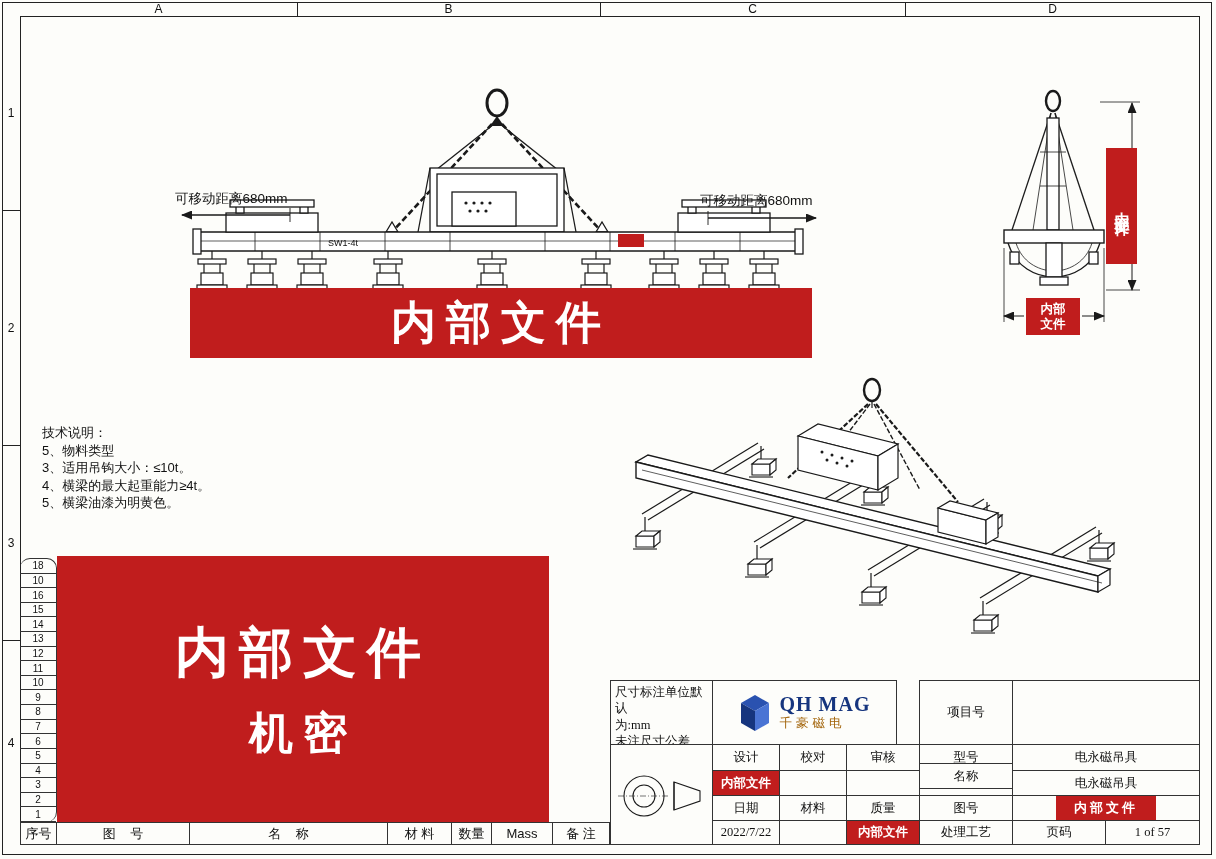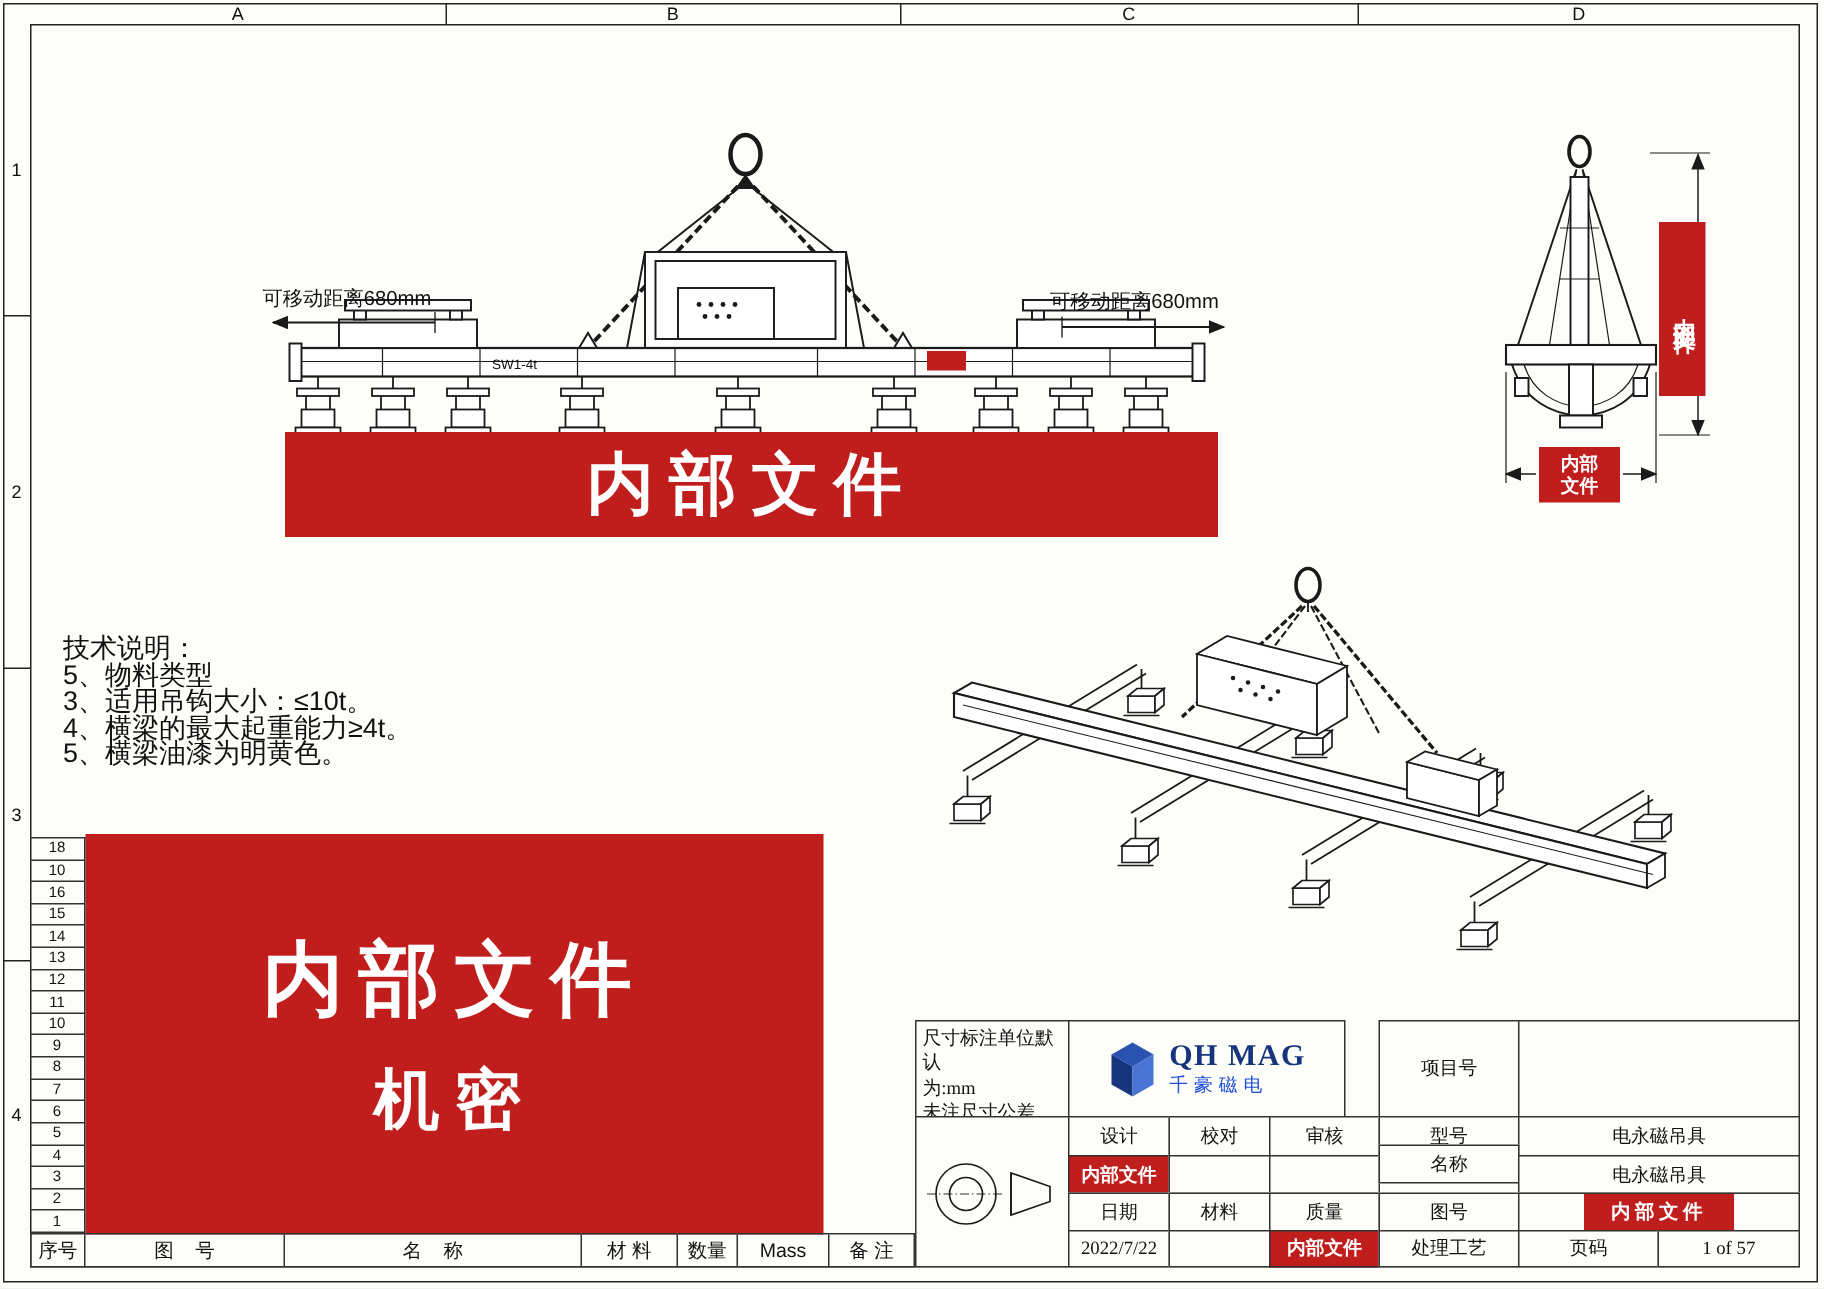--- a/index.html
+++ b/index.html
@@ -13,38 +13,38 @@
   .col-letter { top:2px; height:14px; line-height:14px; font-size:12px; text-align:center; }
   .row-num { left:2px; width:18px; display:flex; align-items:center; justify-content:center; font-size:12px; }
   svg.drawings { position:absolute; left:0; top:0; pointer-events:none; }
   .stamp { background:#c01d1d; color:#fff; font-weight:bold; display:flex; align-items:center; justify-content:center; }
   .banner-stamp { left:190px; top:288px; width:622px; height:70px; font-size:45px; letter-spacing:10px; }
   .conf-stamp { left:57px; top:556px; width:492px; height:267px; flex-direction:column; gap:14px; }
   .conf-line1 { font-size:54px; letter-spacing:10px; }
   .conf-line2 { font-size:44px; letter-spacing:10px; }
   .side-stamp-v { left:1106px; top:148px; width:31px; height:116px; writing-mode:vertical-rl; text-orientation:upright; font-size:15px; letter-spacing:3px; }
   .side-stamp-s { left:1026px; top:298px; width:54px; height:37px; flex-direction:column; font-size:12.5px; line-height:1.2; }
-  .notes { left:42px; top:424px; font-size:18px; line-height:17.6px; }
+  .notes { left:42px; top:424px; font-size:13px; line-height:17.6px; }
   .items-col { left:20px; top:558px; width:37px; height:264px; display:flex; flex-direction:column;
-               border-top:1px solid #333; border-right:1px solid #333; box-sizing:border-box; }
+               border-top:1px solid #333; border-right:1px solid #333; box-sizing:border-box;border-radius:10px; }
   .items-col .item-row { flex:1; display:flex; align-items:center; justify-content:center;
                font-size:10px; border-bottom:1px solid #333; }
   .parts-header { left:20px; top:822px; width:590px; height:23px; display:flex;
                border:1px solid #333; box-sizing:border-box; font-size:13px; }
   .parts-header .ph-cell { border-right:1px solid #333; display:flex; align-items:center; justify-content:center;
                white-space:pre; box-sizing:border-box; }
   .titleblock { left:610px; top:680px; width:590px; height:165px;font-family:Liberation Serif, serif; }
   .titleblock .c { position:absolute; border:1px solid #333; box-sizing:border-box; background:#fdfdfa;
                display:flex; align-items:center; justify-content:center; font-size:12.5px; }
   .titleblock .c.red { background:#c01d1d; color:#fff; font-weight:bold; }
   .dim-notes { flex-direction:column; align-items:flex-start !important; justify-content:flex-start !important;
                padding:3px 4px; font-size:9px; line-height:1.3; }
   .logo-cell { gap:9px; }
   .logo-text-main { font-size:20px; font-weight:bold; color:#16357e; letter-spacing:1px; line-height:1.05; }
-  .logo-text-sub { font-size:12.5px; color:#1d4ed8; letter-spacing:4px; }
+  .logo-text-sub { font-size:12.5px; color:#a16207; letter-spacing:4px; }
   .stamp-inline { background:#c01d1d; color:#fff; font-weight:bold; font-size:13px; padding:3px 18px; letter-spacing:3px; }
   .val { font-size:12.5px; }
 </style>
 </head>
 <body>
 
 <div class="sheet">
 
   <div class="abs outer-border"></div>
   <div class="abs inner-frame"></div>

